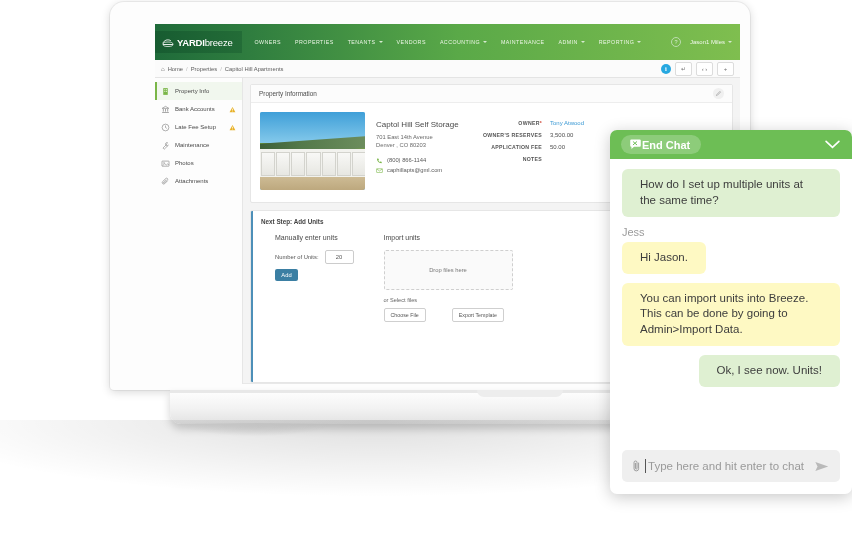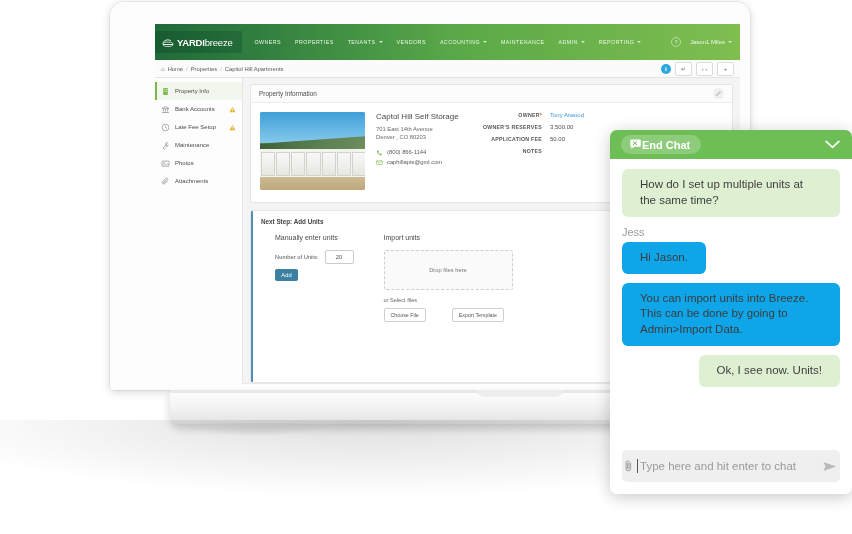--- a/index.html
+++ b/index.html
@@ -90,21 +90,21 @@
          background:linear-gradient(#6f9c3e,#87b04c);}
   .roof{position:absolute;left:-6%;top:36%;width:112%;height:15%;
         background:linear-gradient(90deg,#3a5c36,#53794a 40%,#6f8f5f);
         transform:skewY(-4deg);}
   .bldg{position:absolute;left:0;top:48%;width:100%;height:36%;background:#f2f2ee;}
   .doors{position:absolute;left:0;top:51%;width:100%;height:31%;display:flex;gap:1px;padding:0 1px;}
   .door{flex:1;background:linear-gradient(#f8f8f6,#e7e7e2);border:.5px solid #d3d3cd;}
   .ground{position:absolute;left:0;bottom:0;width:100%;height:17%;
           background:linear-gradient(#cdbb94,#bda87e);}
 
-  .prop-info{flex:1;min-width:0;display:flex;gap:8px;}
+  .prop-info{flex:1;min-width:0;display:flex;gap:8px;margin-top:8px;}
   .pi-left{width:96px;flex:none;}
   .pname{font-size:8px;color:#4a4a4a;margin-bottom:4px;white-space:nowrap;}
   .paddr{font-size:5.8px;color:#6a6a6a;line-height:1.45;}
   .pcontact{margin-top:6px;font-size:5.8px;color:#5a5a5a;line-height:1.7;}
   .pcontact div{display:flex;align-items:center;gap:4px;}
   .gicon{width:7px;height:7px;flex:none;}
   .pi-right{flex:1;min-width:0;}
   .frow{display:flex;align-items:baseline;margin-bottom:6px;}
   .flabel{width:62px;flex:none;text-align:right;font-size:5.2px;font-weight:bold;color:#555;
           letter-spacing:.3px;padding-right:8px;}
@@ -140,27 +140,27 @@
         background:#ffffff;border-radius:7px;overflow:hidden;
         box-shadow:0 3px 16px rgba(0,0,0,.22);display:flex;flex-direction:column;}
   .chat-head{height:29px;background:#6dbe55;display:flex;align-items:center;padding:0 11px;flex:none;}
   .endchat{display:flex;align-items:center;background:rgba(255,255,255,.22);
            border-radius:11px;padding:3px 11px 3px 8px;}
   .endchat .lbl{color:#fff;font-size:11px;font-weight:bold;}
   .chev{margin-left:auto;}
   .chat-body{flex:1;padding:10px 12px 0 12px;overflow:hidden;}
   .msg{max-width:186px;border-radius:6px;padding:8px 18px;font-size:11.5px;line-height:1.38;
        margin-bottom:9px;color:#3d3d3d;}
-  .msg.them{background:#0ea5e9;}
+  .msg.them{background:#fef9c3;}
   .msg.me{background:#dff0d2;margin-left:auto;}
   .sender{font-size:11px;color:#9b9b9b;margin-bottom:4px;}
   .row{display:flex;}
   .chat-foot{padding:0 12px 12px 12px;flex:none;}
   .input{height:32px;background:#efefef;border-radius:5px;display:flex;align-items:center;
-         padding:0 2px;gap:7px;}
+         padding:0 10px;gap:7px;}
   .ph{flex:1;font-size:11.5px;color:#9a9a9a;position:relative;}
   .ph:before{content:"";position:absolute;left:-3px;top:-1px;width:1px;height:14px;background:#555;}
 </style>
 </head>
 <body>
 
 <div id="laptop">
   <div class="lid"></div>
   <div class="screen">
 

